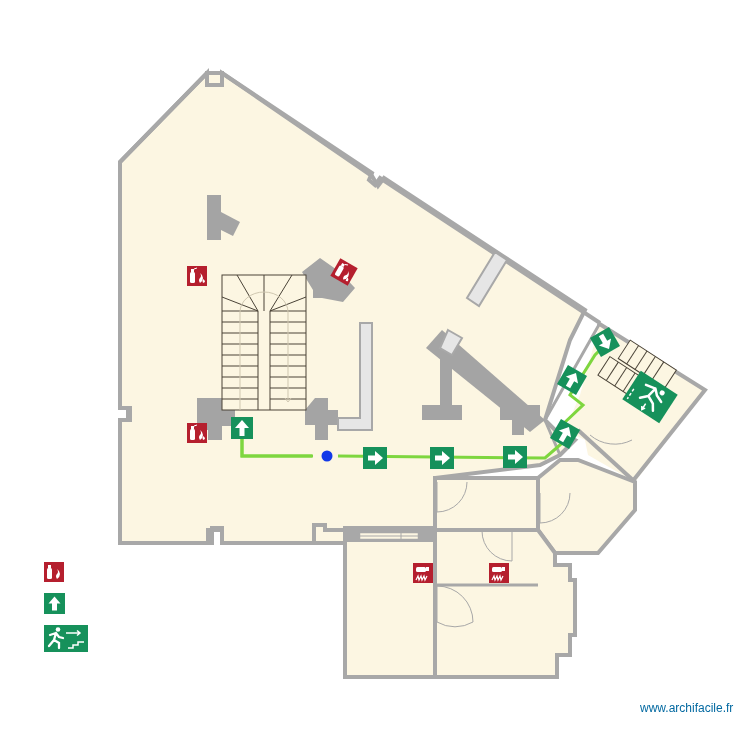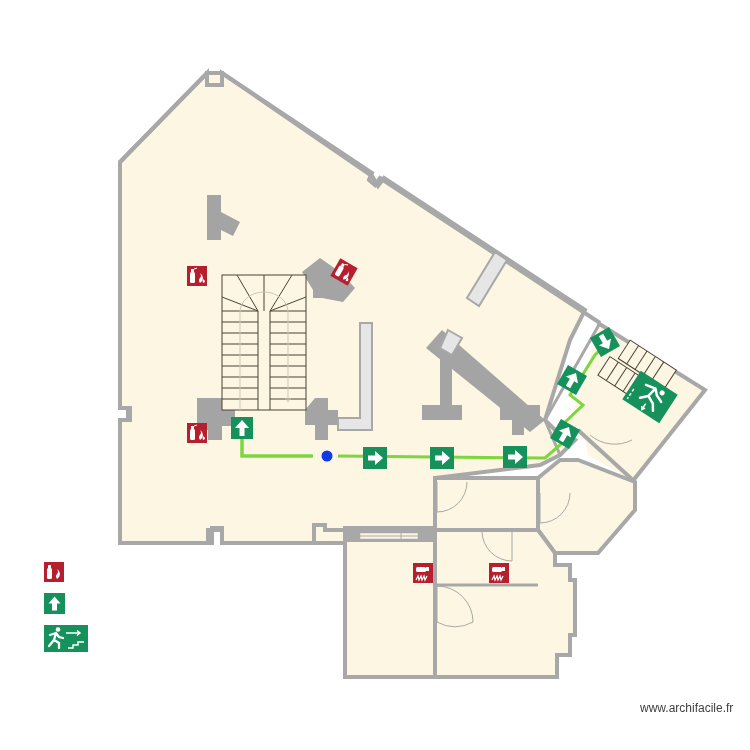--- a/index.html
+++ b/index.html
@@ -1,18 +1,18 @@
 <!DOCTYPE html>
 <html><head>
 <meta charset="utf-8">
 <style>
   html, body { margin: 0; padding: 0; background: #ffffff; }
   body { width: 750px; height: 750px; position: relative; overflow: hidden; font-family: "Liberation Sans", sans-serif; }
   #plan { position: absolute; left: 0; top: 0; width: 750px; height: 750px; }
-  .watermark { position: absolute; left: 640px; top: 701px; font-size: 12px; color: #404040; font-family: "Liberation Sans", sans-serif; }
+  .watermark { position: absolute; left: 640px; top: 701px; font-size: 12px; color: #0369a1; font-family: "Liberation Sans", sans-serif; }
   .legend { position: absolute; left: 44px; }
 </style>
 </head>
 <body>
 
 <svg id="plan" viewBox="0 0 750 750" xmlns="http://www.w3.org/2000/svg">
   <defs>
 
     <g id="fire-sign">
       <rect x="-10" y="-10" width="20" height="20" fill="#b51f2e"></rect>

